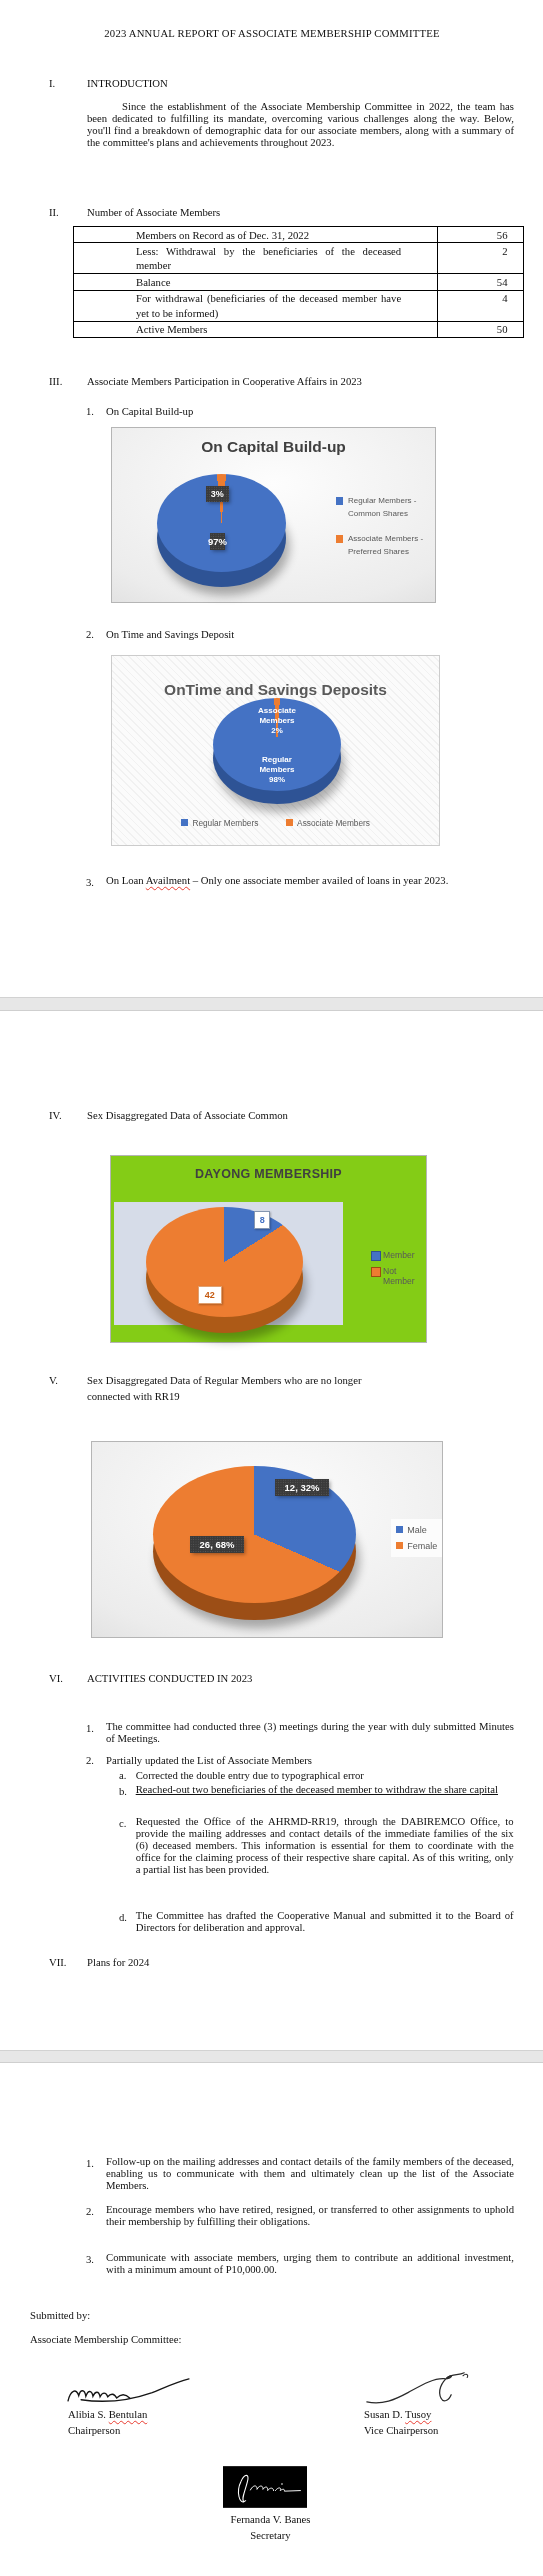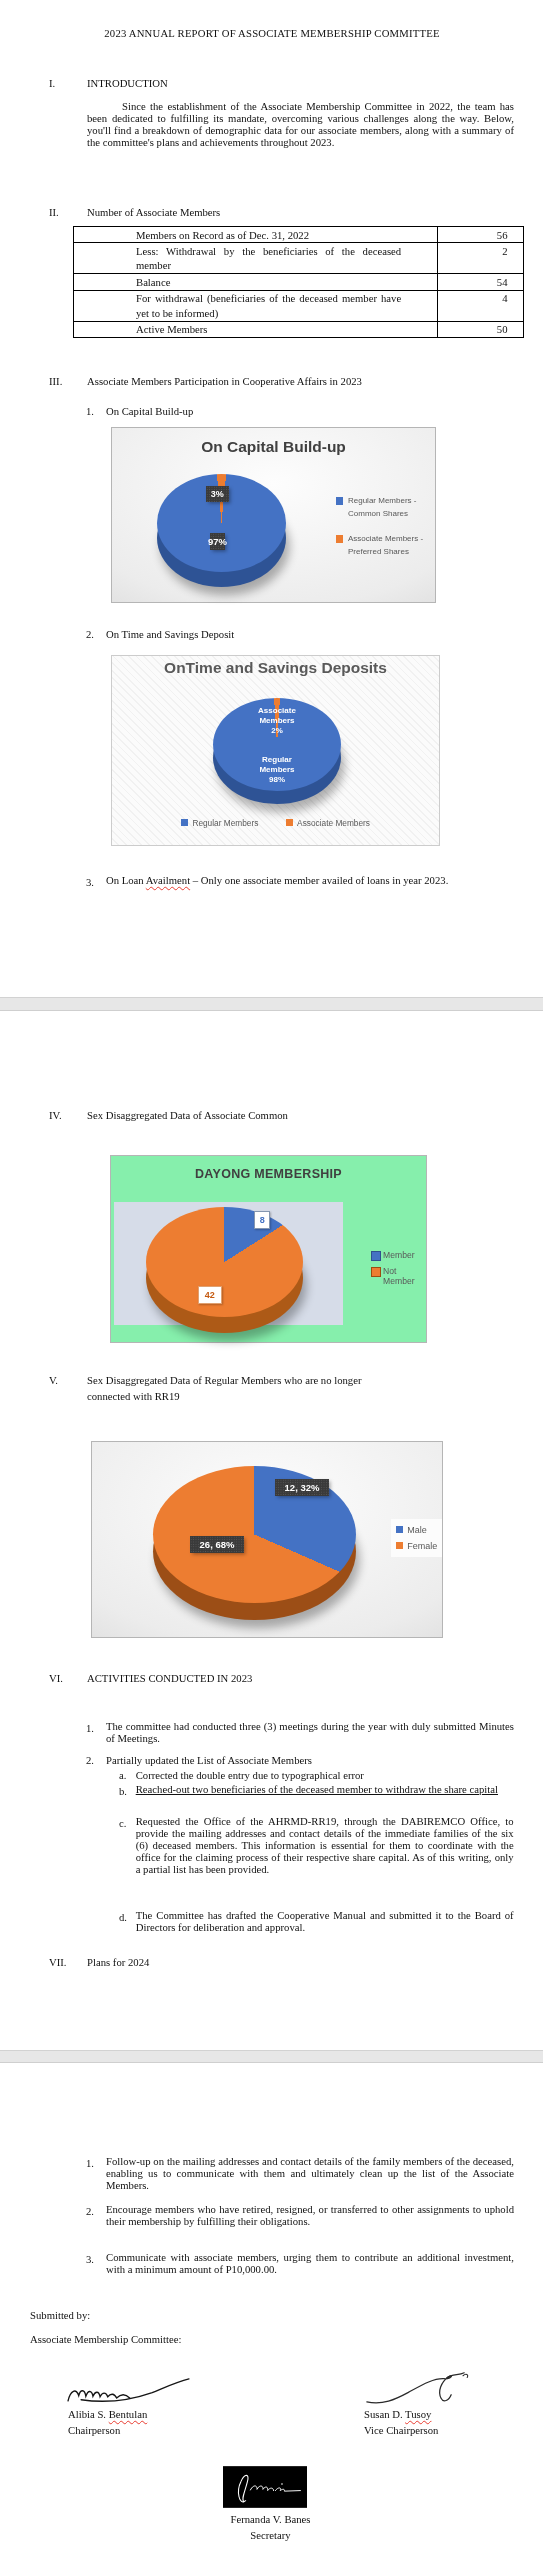--- a/index.html
+++ b/index.html
@@ -21,21 +21,21 @@
   table.mtable{border-collapse:collapse;width:451px;font-size:10.7px;}
   table.mtable td{border:0.6px solid #000;vertical-align:top;line-height:14.3px;padding:0.6px 0;}
   td.c1{width:356px;text-align:justify;text-align-last:left;padding-left:62px !important;padding-right:36px !important;}
   td.c2{width:95px;text-align:right;padding-right:15.5px !important;}
   
   .band{left:0;width:544px;background:#e7e7e7;border-top:0.6px solid #d2d2d2;border-bottom:0.6px solid #cfcfcf;}
   
   .chart{box-sizing:border-box;border:0.6px solid #b5b5b5;font-family:"Liberation Sans",sans-serif;}
   .chart-grad{background:radial-gradient(120% 130% at 50% 32%,#fdfdfd 0%,#ececec 55%,#c9c9c9 100%);}
   .chart-stripe{background:repeating-linear-gradient(45deg,#fbfbfb 0 4.2px,#f1f1f1 4.2px 5.4px);}
-  .chart-plain{background:#86efac;}
+  .chart-plain{background:#84cc16;}
   .c-title{position:absolute;left:0;width:100%;text-align:center;font-weight:bold;}
   .pie{position:absolute;border-radius:50%;}
   .pie-shadow{box-shadow:3.6px 8.3px 9.5px rgba(0,0,0,.30);}
   .dlabel{position:absolute;display:flex;align-items:center;justify-content:center;
           background-color:#3a3a3a;background-image:radial-gradient(rgba(255,255,255,.16) 0.6px,transparent 0.8px);
           background-size:2.4px 2.4px;color:#fff;font-weight:bold;box-shadow:1.8px 2.4px 3.6px rgba(0,0,0,.35);}
   .wlabel{position:absolute;display:flex;align-items:center;justify-content:center;
           background:#fff;font-weight:bold;box-shadow:0.6px 1.2px 1.8px rgba(0,0,0,.25);}
   .legend-item{display:flex;align-items:flex-start;color:#595959;}
   .lg-sq{flex:0 0 auto;display:inline-block;}
@@ -113,21 +113,21 @@
       </div>
     </div>
   </div>
 
   <div class="abs li-row" style="left:86px;top:626px;width:428px;">
     <span class="marker">2.</span>
     <span class="li-text">On Time and Savings Deposit</span>
   </div>
 
   <div class="abs chart chart-stripe" style="left:111px;top:655px;width:329px;height:191px;border-color:#cccccc;">
-    <div class="c-title" style="top:3px;font-size:15.5px;color:#595959;">OnTime and Savings Deposits</div>
+    <div class="c-title" style="top:25px;font-size:15.5px;color:#595959;">OnTime and Savings Deposits</div>
     <div class="pie pie-shadow" style="left:101px;top:55px;width:128px;height:93px;background:#2E5395;"></div>
     <div class="pie" style="left: 101px; top: 42px; width: 128px; height: 93px; background: conic-gradient(from 3.6deg, rgb(68, 114, 196) 0deg, rgb(68, 114, 196) 352.8deg, rgb(237, 125, 49) 352.8deg, rgb(237, 125, 49) 360deg);"></div>
     <div class="inlabel" style="left:129px;top:50px;width:72px;font-size:8px;line-height:10px;">Associate
 Members
 2%</div>
     <div class="inlabel" style="left:129px;top:99px;width:72px;font-size:8px;line-height:10px;">Regular
 Members
 98%</div>
     <div class="abs" style="left:0;top:162px;width:100%;display:flex;justify-content:center;gap:27.4px;">
       <div class="legend-item" style="font-size:8.3px;">

